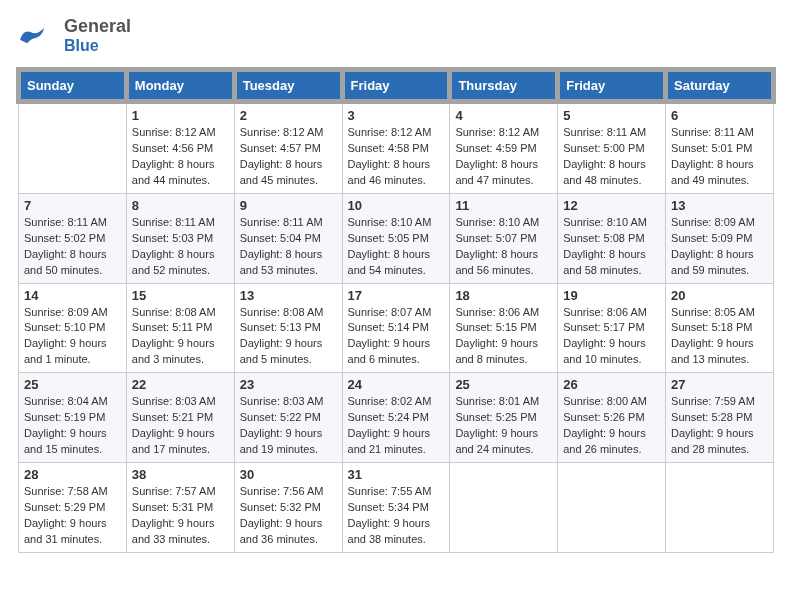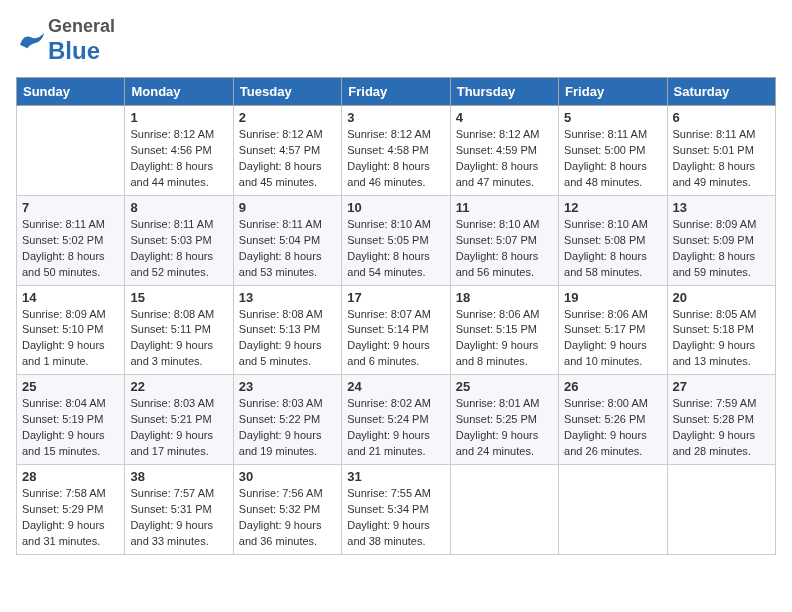--- a/index.html
+++ b/index.html
@@ -12,21 +12,21 @@
     }
     .header {
       display: flex;
       justify-content: space-between;
       align-items: flex-start;
       margin-bottom: 12px;
     }
     .logo-wrapper {
       display: flex;
       align-items: center;
-      gap: 2px;
+      gap: 18px;
     }
     .logo-bird {
       width: 30px;
       height: 22px;
     }
     .title-block {
       text-align: right;
     }
     .title-block h1 {
       font-size: 32px;
@@ -43,21 +43,21 @@
       border-collapse: collapse;
       font-size: 11px;
     }
     thead tr th {
       background-color: #2a6db5;
       color: #fff;
       padding: 6px 6px;
       text-align: left;
       font-size: 13px;
       font-weight: bold;
-      border: 1px solid #a3a3a3;
+      border: 5px solid #a3a3a3;
       margin-left: 20px;
     }
     tbody tr td {
       border: 1px solid #ccc;
       padding: 4px 5px;
       vertical-align: top;
       color: #333;
       min-width: 100px;
       min-height: 80px;
       background: #fff;
@@ -83,21 +83,21 @@
 </head>
 <body>
 
 <div class="header">
   <div class="logo-wrapper">
     <svg class="logo-bird" viewBox="0 0 40 30" xmlns="http://www.w3.org/2000/svg">
       <path d="M5,20 Q10,5 20,10 Q28,14 38,4 Q35,16 25,18 Q18,20 15,25 Z" fill="#2a6db5"></path>
     </svg>
     <div>
       <span style="font-size:18px;font-weight:bold;color:#555;">General</span><br>
-      <span style="font-size:24px;font-weight:bold;color:#2a6db5;">Blue</span>
+      <span style="font-size:16px;font-weight:bold;color:#2a6db5;">Blue</span>
     </div>
   </div>
   <div class="title-block">
     <h1></h1>
     <h2></h2>
   </div>
 </div>
 
 <table>
   <thead>

